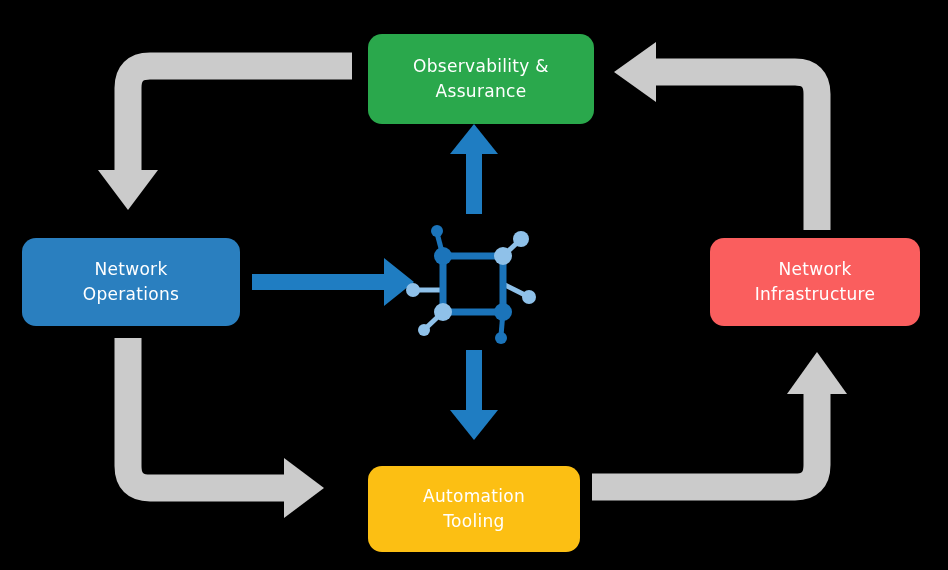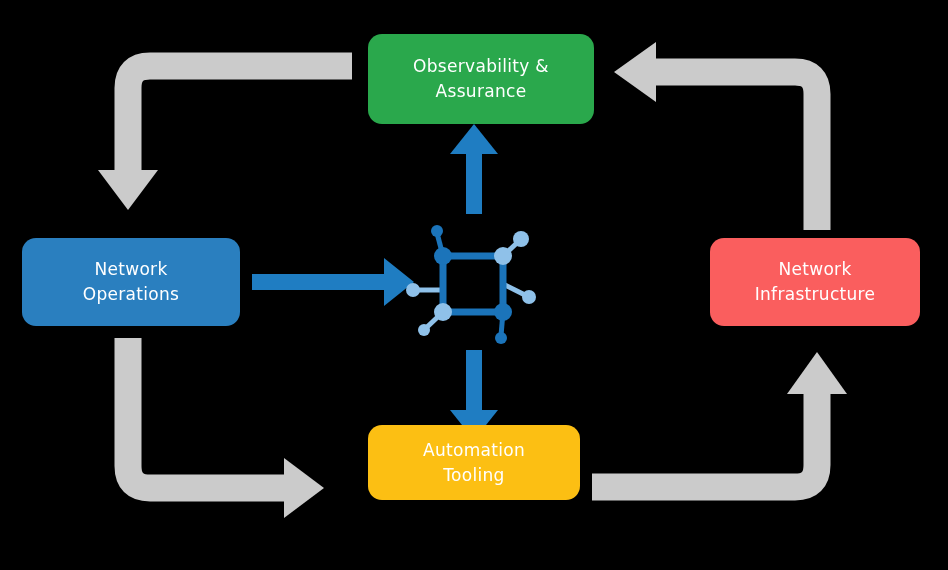--- a/index.html
+++ b/index.html
@@ -32,21 +32,21 @@
     font-weight: 500;
     letter-spacing: 0.3px;
     line-height: 1.45;
   }
   .node span {
     white-space: pre-line;
   }
   .node-observability { left: 368px; top: 26px;  width: 226px; height: 90px; margin-top: 8px; }
   .node-operations    { left: 22px;  top: 238px; width: 218px; height: 88px; }
   .node-infrastructure{ left: 710px; top: 238px; width: 210px; height: 88px; }
-  .node-automation    { left: 368px; top: 425px; width: 212px; height: 75px; }
+  .node-automation    { left: 368px; top: 466px; width: 212px; height: 86px; }
 </style>
 </head>
 <body>
 
 <div class="canvas">
 
   <svg class="layer" width="948" height="570" viewBox="0 0 948 570">
 
     <g>
       <path d="M352,66 L150,66 Q128,66 128,88 L128,172" stroke="#CBCBCB" stroke-width="27" fill="none"></path>

